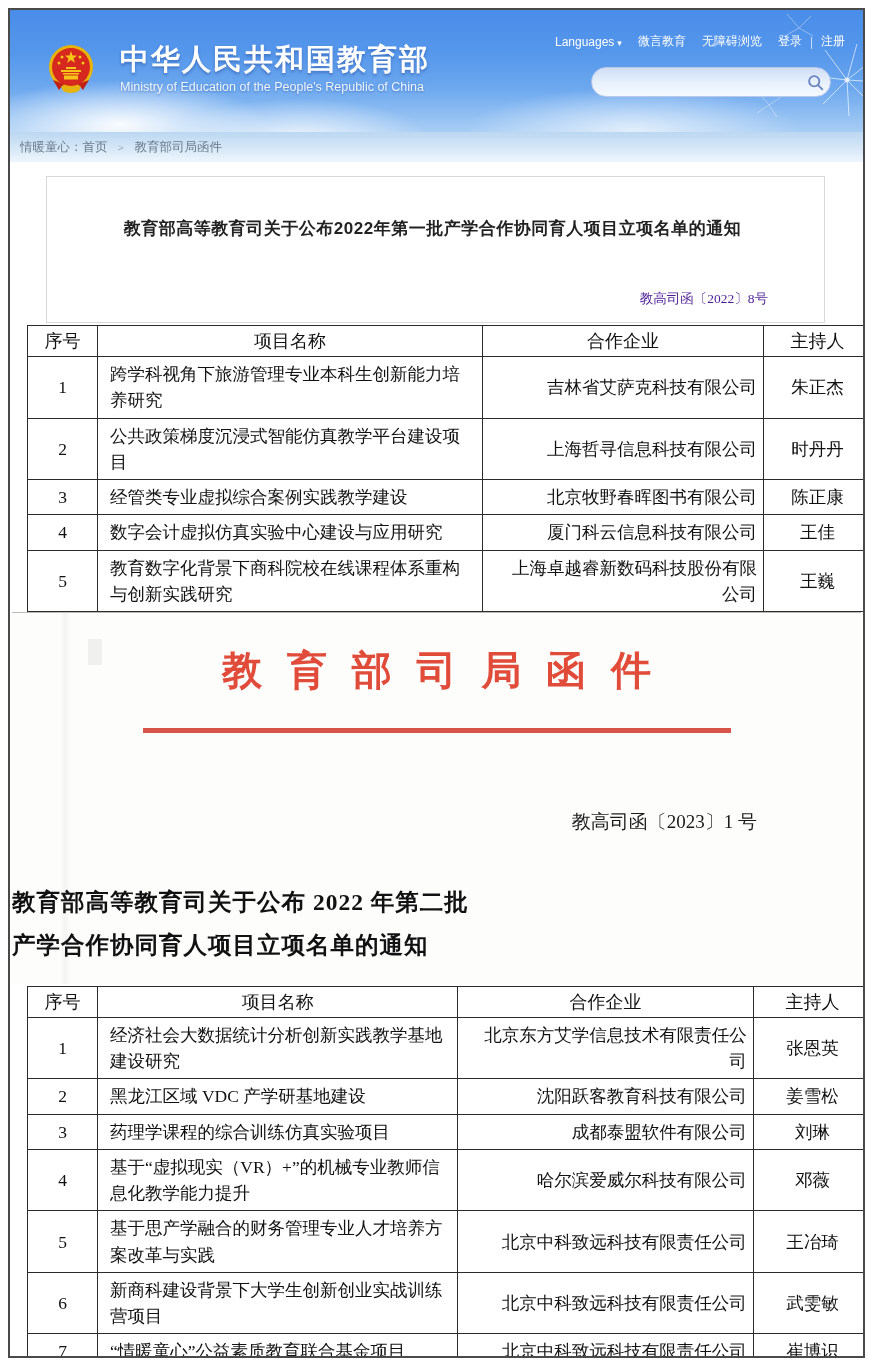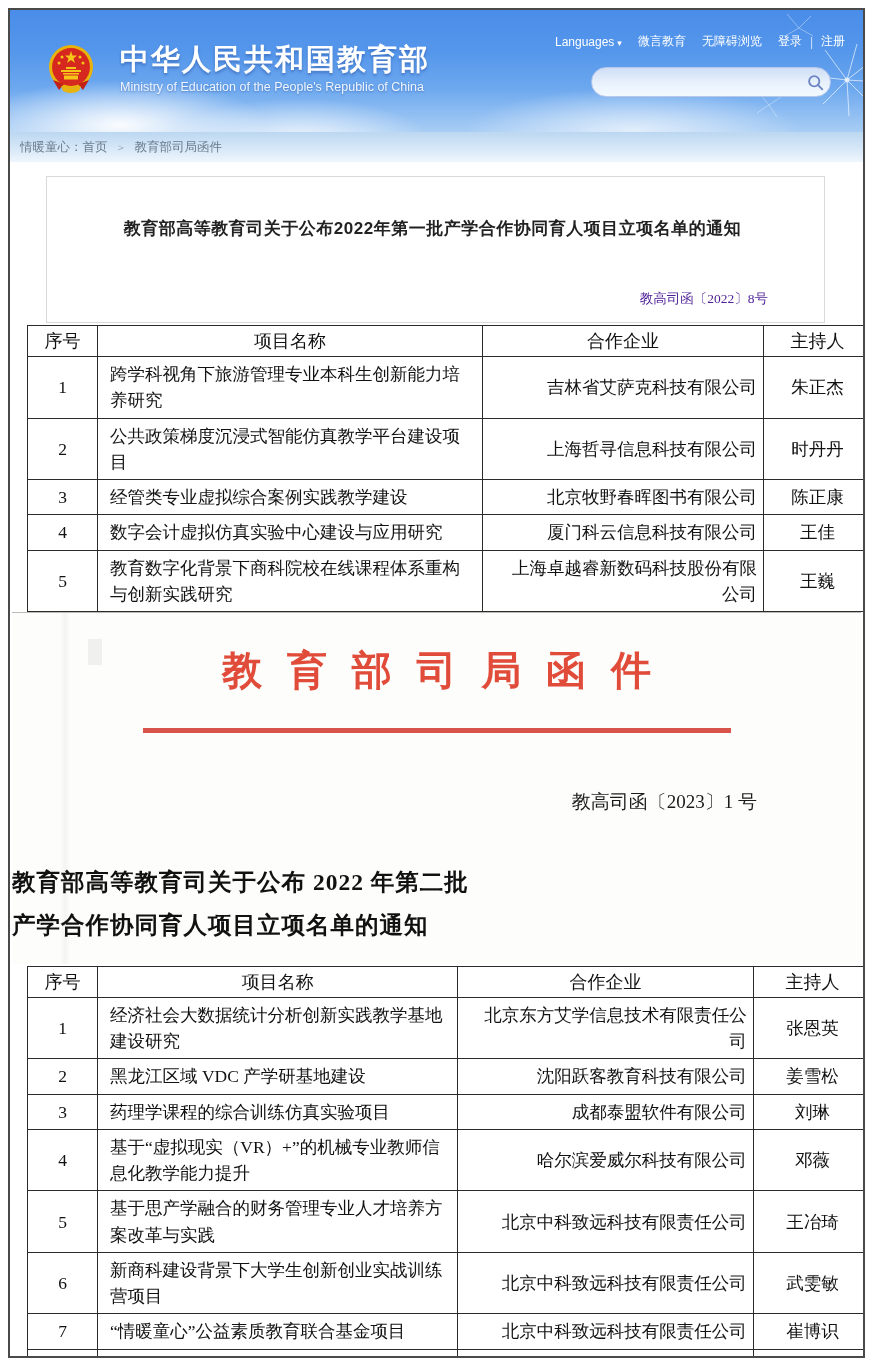--- a/index.html
+++ b/index.html
@@ -86,21 +86,21 @@
   .scan .streak { position:absolute; left:48px; top:0; bottom:0; width:10px;
     background:linear-gradient(90deg, rgba(0,0,0,0) 0%, rgba(120,120,120,.07) 50%, rgba(0,0,0,0) 100%); }
   .scan .streak2 { position:absolute; left:76px; top:26px; width:14px; height:26px; background:rgba(150,150,150,.12); }
   .letterhead-title {
     text-align:center; color:#e14b3a; font-weight:bold; font-size:40px;
     font-family:"Liberation Serif","DejaVu Serif", serif;
     letter-spacing:.62em; text-indent:.62em; margin-top:8px;
   }
   .red-rule { margin:30px auto 0 auto; width:588px; border-top:4px solid #d8544a; border-bottom:1.5px solid #d8544a; height:4px; }
   .scan-docno {
-    text-align:right; padding-right:104px; margin-top:56px; font-size:19px; color:#1a1a1a;
+    text-align:right; padding-right:104px; margin-top:76px; font-size:19px; color:#1a1a1a;
     font-family:"Liberation Serif","DejaVu Serif", serif;
   }
   .scan-title {
     text-align:left; margin-top:46px; font-size:23.5px; font-weight:bold; color:#111;
     line-height:1.85; font-family:"Liberation Serif","DejaVu Serif", serif; letter-spacing:1px;
   }
 </style>
 </head>
 <body>
 

